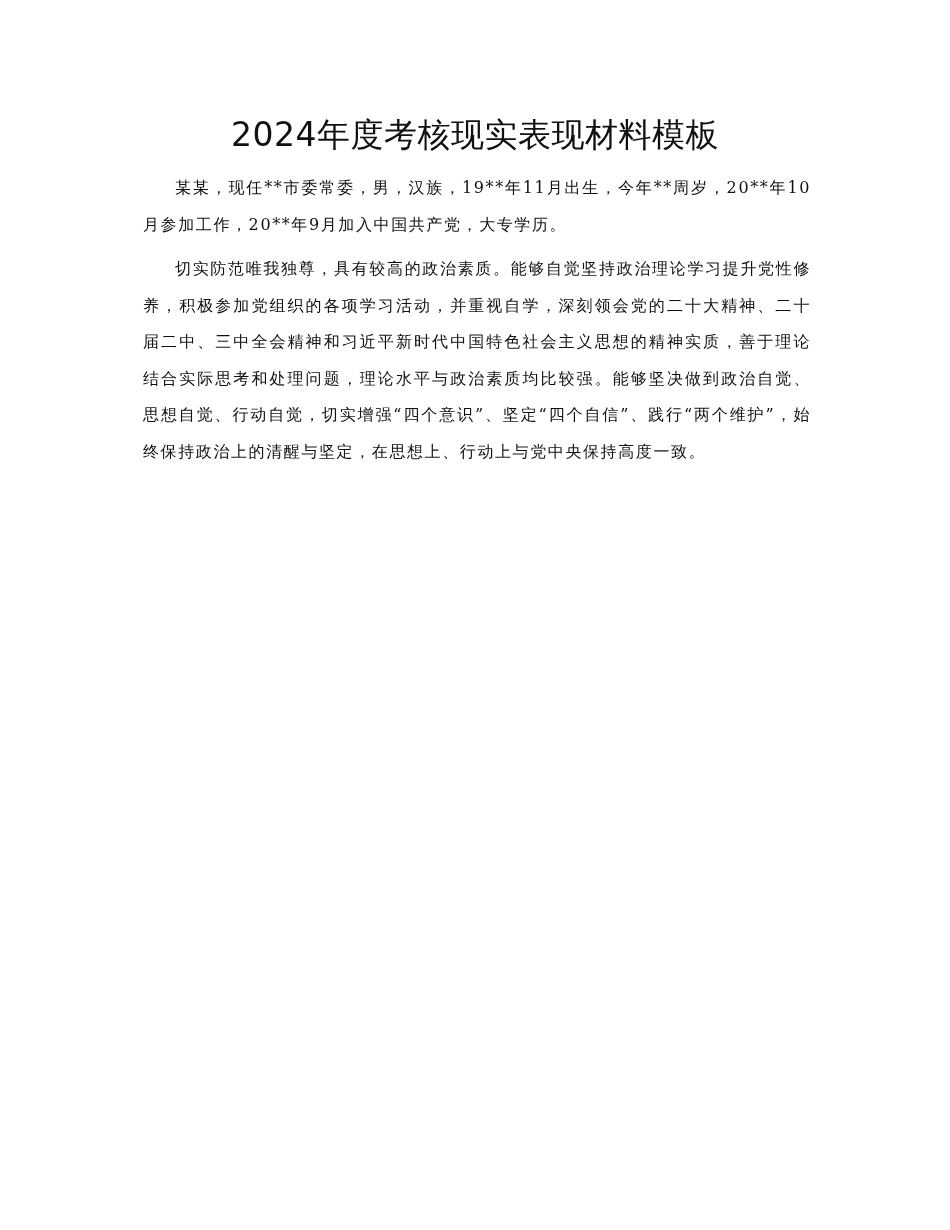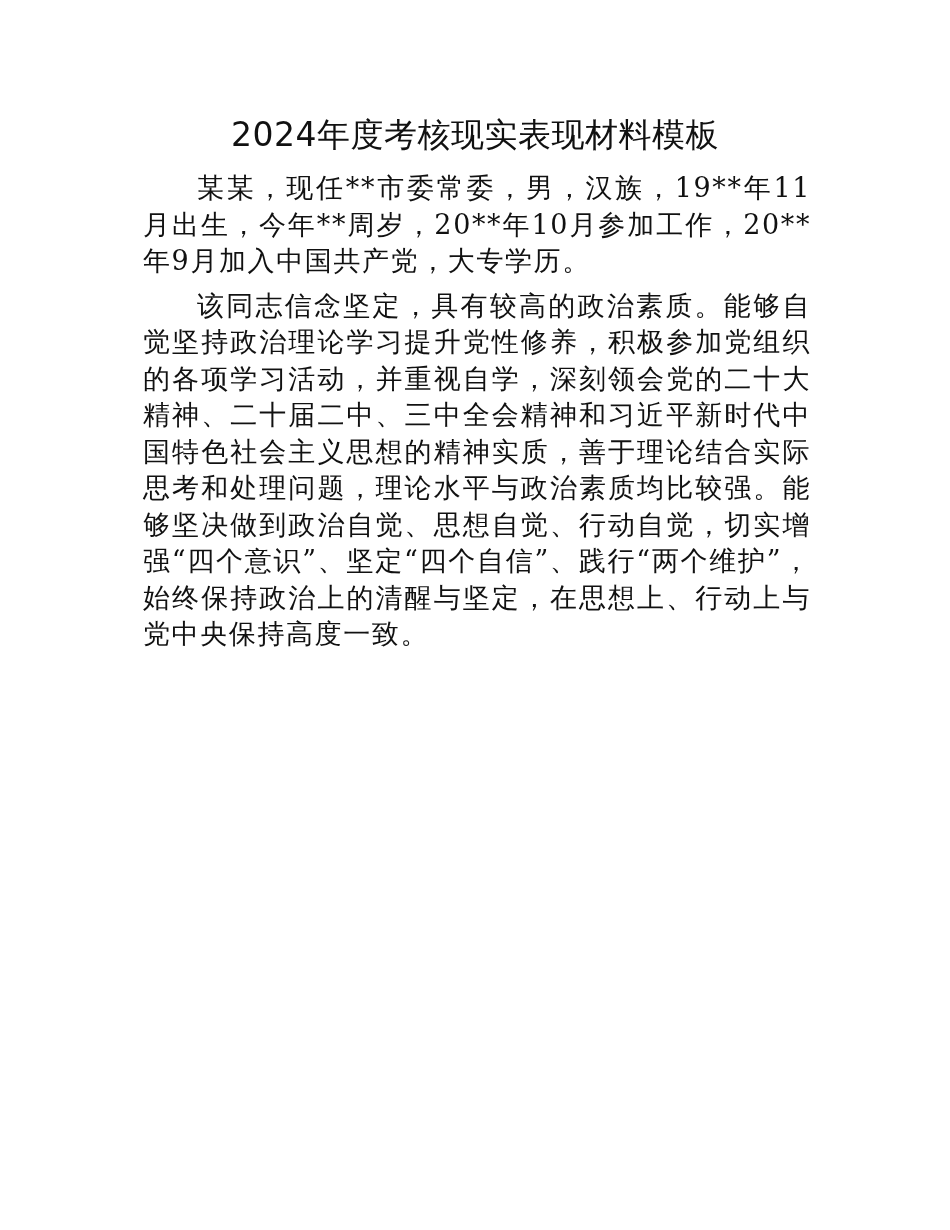--- a/index.html
+++ b/index.html
@@ -38,32 +38,32 @@
     }
     .body-text {
       position: absolute;
       left: 143px;
       top: 170px;
       width: 668px;
     }
     .para {
       margin: 0 0 8px 0;
       font-family: "DejaVu Serif", "Liberation Serif", serif;
-      font-size: 27px;
+      font-size: 16px;
       line-height: 36.5px;
       letter-spacing: 1.6px;
       text-align: justify;
       text-indent: 2em;
       color: #111111;
       word-break: break-all;
     }
   </style>
 </head>
 <body>
 
 <div class="page">
   <h1 class="title">2024年度考核现实表现材料模板</h1>
 
   <div class="body-text">
     <p class="para">某某，现任**市委常委，男，汉族，19**年11月出生，今年**周岁，20**年10月参加工作，20**年9月加入中国共产党，大专学历。</p>
-    <p class="para">该同志信念坚定，具有较高的政治素质。能够自觉坚持政治理论学习提升党性修养，积极参加党组织的各项学习活动，并重视自学，深刻领会党的二十大精神、二十届二中、三中全会精神和习近平新时代中国特色社会主义思想的精神实质，善于理论结合实际思考和处理问题，理论水平与政治素质均比较强。能够坚决做到政治自觉、思想自觉、行动自觉，切实增强“四个意识”、坚定“四个自信”、践行“两个维护”，始终保持政治上的清醒与坚定，在思想上、行动上与党中央保持高度一致。</p>
+    <p class="para">切实防范唯我独尊，具有较高的政治素质。能够自觉坚持政治理论学习提升党性修养，积极参加党组织的各项学习活动，并重视自学，深刻领会党的二十大精神、二十届二中、三中全会精神和习近平新时代中国特色社会主义思想的精神实质，善于理论结合实际思考和处理问题，理论水平与政治素质均比较强。能够坚决做到政治自觉、思想自觉、行动自觉，切实增强“四个意识”、坚定“四个自信”、践行“两个维护”，始终保持政治上的清醒与坚定，在思想上、行动上与党中央保持高度一致。</p>
   </div>
 </div>
 
 </body></html>

